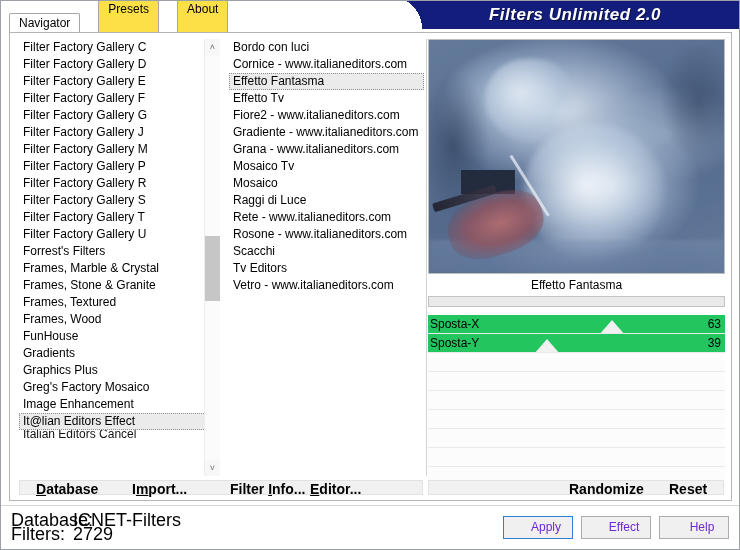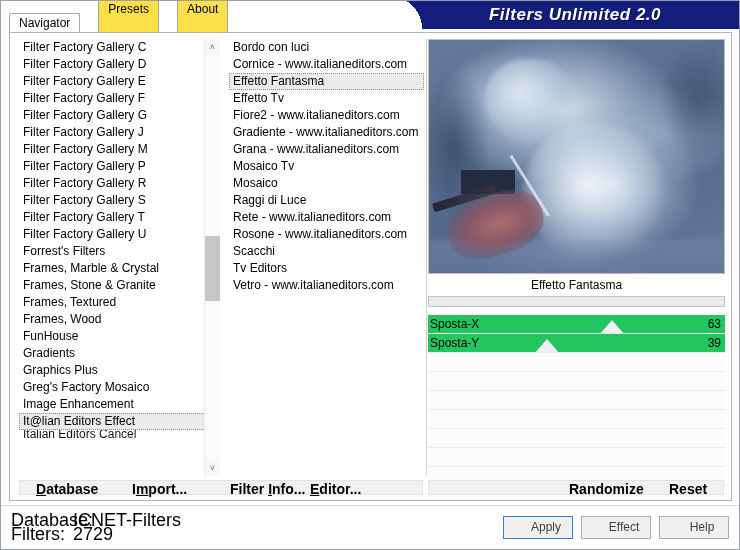--- a/index.html
+++ b/index.html
@@ -282,21 +282,21 @@
   }
   .status-row{display:flex;line-height:14px;}
   .status-key{width:62px;color:#000;}
   .status-val{color:#000;}
 
   .dlgbtns{
     position:absolute;right:10px;top:515px;display:flex;gap:8px;
   }
   .dlgbtn{
     width:70px;height:23px;line-height:21px;text-align:center;
-    font-size:12px;color:#404040;
+    font-size:12px;color:#6d28d9;
     background:#f0f0f0;
     border:1px solid #adadad;
     box-sizing:border-box;
     cursor:default;
     font-family:"Liberation Sans", sans-serif;
     padding-left:16px;
   }
   .dlgbtn.default{
     border:1px solid #2f7fd0;
     background:#f0f0f0;

